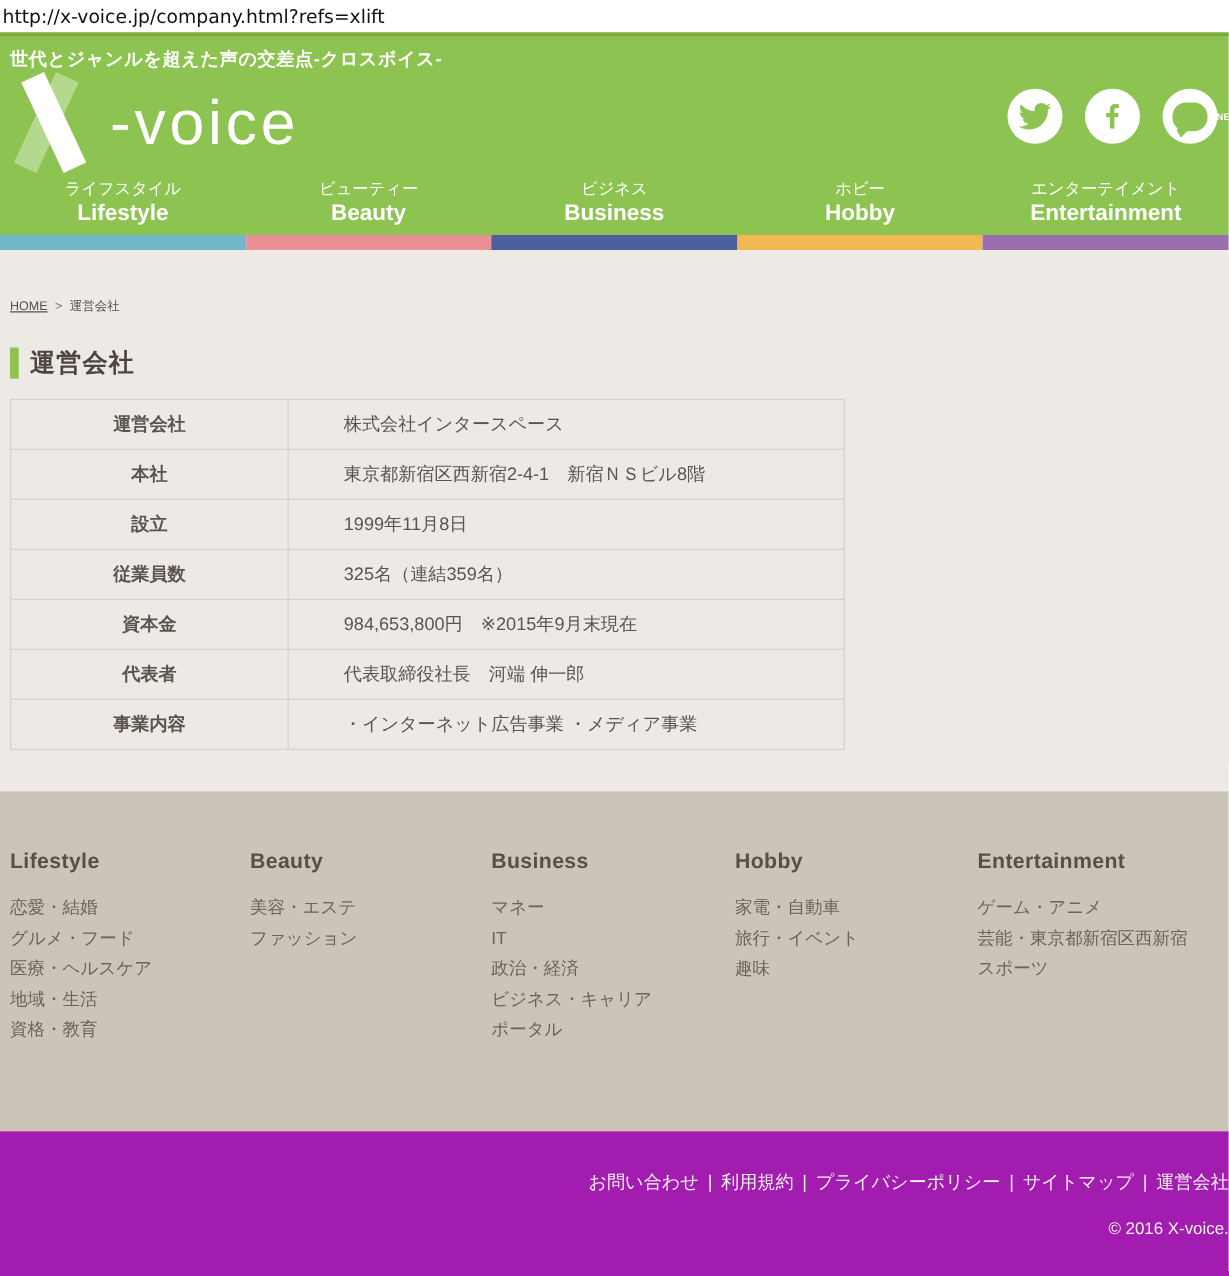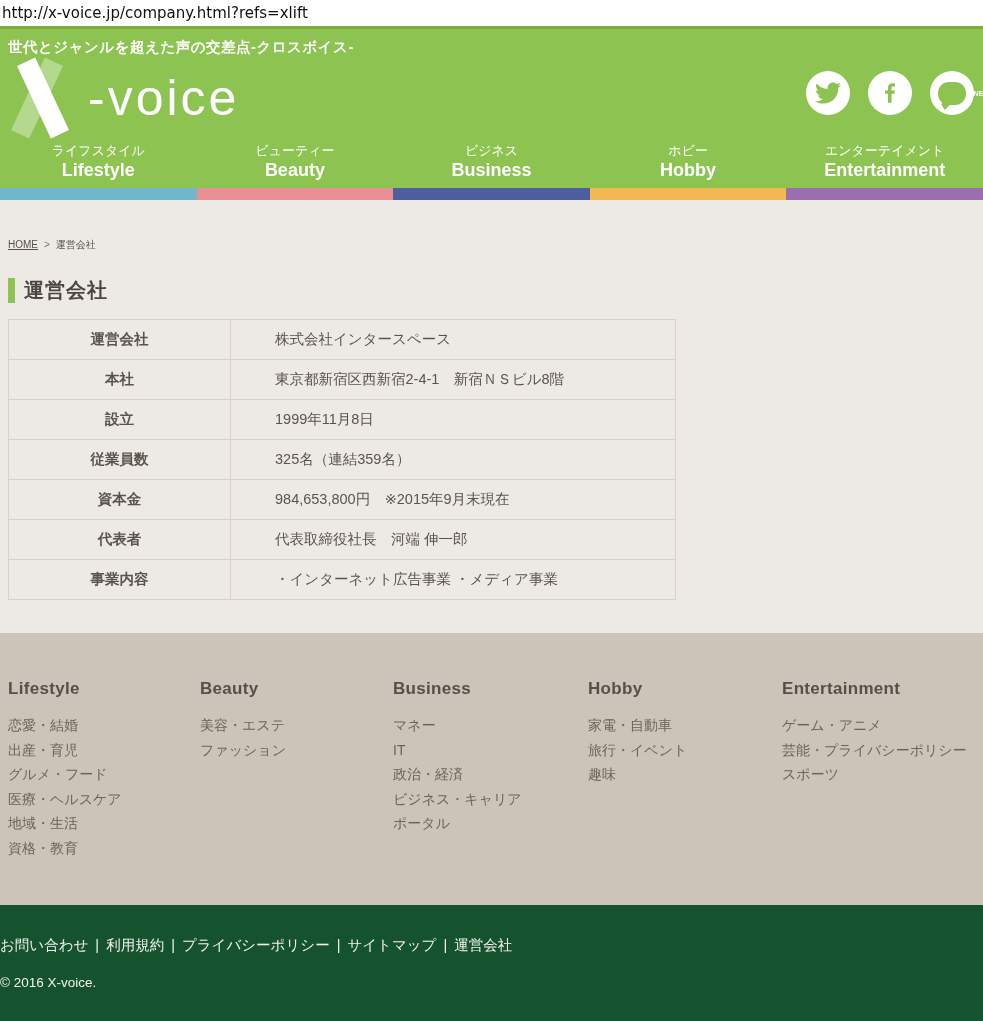--- a/index.html
+++ b/index.html
@@ -61,21 +61,21 @@
   .footer-cats { height:272px; background:#ccc4b8; padding:46px 8px 0 8px; display:flex; }
   .fcol { flex:0 0 192px; }
   .fcol:nth-child(2){ flex-basis:193px; }
   .fcol:nth-child(3){ flex-basis:195px; }
   .fcol:nth-child(4){ flex-basis:194px; }
   .fcol:nth-child(5){ flex-basis:auto; }
   .fcol-title { font-size:17px; font-weight:bold; color:#55504a; margin-bottom:14px; letter-spacing:0.3px; }
   .fcol a { display:block; font-size:14px; color:#6a645a; line-height:24.5px; text-decoration:none; cursor:pointer; }
 
   
-  .footer-dark { height:116px; background:#14532d; text-align:left; padding-top:31px; color:#f4f2ef; }
+  .footer-dark { height:116px; background:#a21caf; text-align:right; padding-top:31px; color:#f4f2ef; }
   .legal { font-size:14.5px; }
   .legal a { color:#f4f2ef; text-decoration:none; cursor:pointer; }
   .legal .sep { margin:0 7px; }
   .copyright { font-size:13.5px; margin-top:20px; }
 </style>
 </head>
 <body>
 
 <div class="url-bar">http://x-voice.jp/company.html?refs=xlift</div>
 
@@ -183,21 +183,20 @@
         <td>・インターネット広告事業 ・メディア事業</td>
       </tr>
     </tbody>
   </table>
 </div>
 
 <div class="footer-cats">
   <div class="fcol">
     <div class="fcol-title">Lifestyle</div>
     <a>恋愛・結婚</a>
-    <a>出産・育児</a>
     <a>グルメ・フード</a>
     <a>医療・ヘルスケア</a>
     <a>地域・生活</a>
     <a>資格・教育</a>
   </div>
   <div class="fcol">
     <div class="fcol-title">Beauty</div>
     <a>美容・エステ</a>
     <a>ファッション</a>
   </div>
@@ -211,21 +210,21 @@
   </div>
   <div class="fcol">
     <div class="fcol-title">Hobby</div>
     <a>家電・自動車</a>
     <a>旅行・イベント</a>
     <a>趣味</a>
   </div>
   <div class="fcol">
     <div class="fcol-title">Entertainment</div>
     <a>ゲーム・アニメ</a>
-    <a>芸能・プライバシーポリシー</a>
+    <a>芸能・東京都新宿区西新宿</a>
     <a>スポーツ</a>
   </div>
 </div>
 
 <div class="footer-dark">
   <div class="legal">
     <a>お問い合わせ</a><span class="sep">|</span><a>利用規約</a><span class="sep">|</span><a>プライバシーポリシー</a><span class="sep">|</span><a>サイトマップ</a><span class="sep">|</span><a>運営会社</a>
   </div>
   <div class="copyright">© 2016 X-voice.</div>
 </div>

